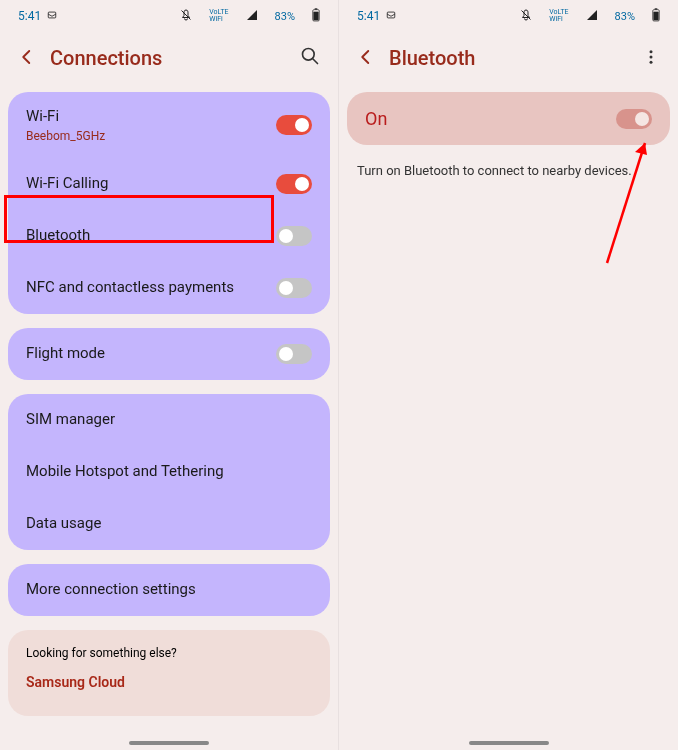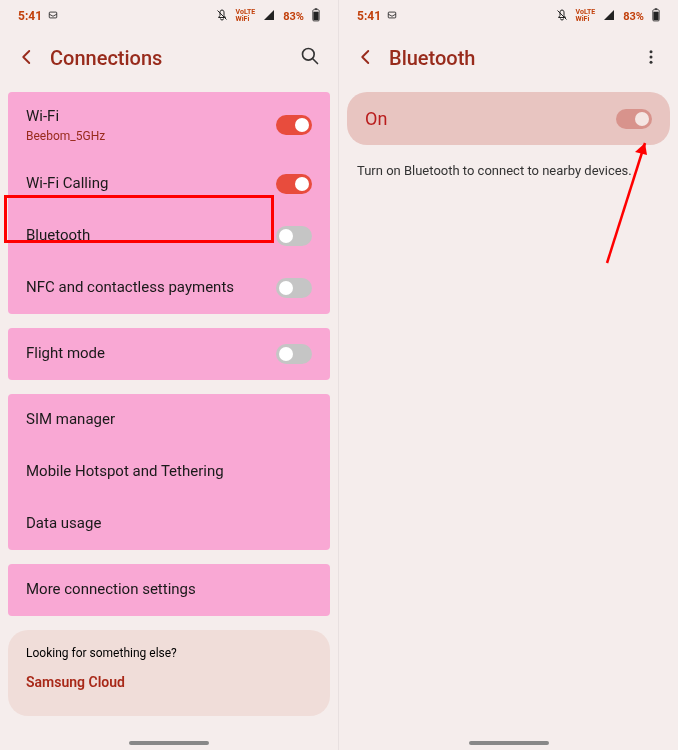--- a/index.html
+++ b/index.html
@@ -24,22 +24,22 @@
     .screen-left {
       border-right: 1px solid rgba(0,0,0,0.05);
     }
     .status-bar {
       height: 28px;
       display: flex;
       justify-content: space-between;
       align-items: center;
       padding: 4px 18px 0 18px;
       font-size: 12px;
-      color: #c2410c;
-      font-weight: 700;
+      color: #0369a1;
+      font-weight: 400;
     }
     .status-left {
       display: flex;
       align-items: center;
       gap: 6px;
     }
     .status-right {
       display: flex;
       align-items: center;
       gap: 4px;
@@ -57,22 +57,22 @@
       font-weight: 500;
       color: #982b1c;
     }
     .back-icon {
       color: #982b1c;
     }
     .header-action {
       color: #333;
     }
     .card {
-      background: #f9a8d4;
-      border-radius: 4px;
+      background: #c4b5fd;
+      border-radius: 20px;
       margin: 0 8px 14px 8px;
       overflow: hidden;
     }
     .card-pink {
       background: #e8c5c1;
       border-radius: 20px;
       margin: 0 8px 14px 8px;
       padding: 16px 18px;
     }
     .card-pink-search {
@@ -182,21 +182,21 @@
       background: #888;
       border-radius: 2px;
     }
     .arrow-annotation {
       position: absolute;
       pointer-events: none;
       z-index: 10;
     }
     .status-icons {
       display: flex;
-      gap: 8px;
+      gap: 17px;
     }
   </style>
 </head>
 <body>
 
 <div class="screen screen-left">
   <div class="status-bar">
     <div class="status-left">
       <span>5:41</span>
       <span>

